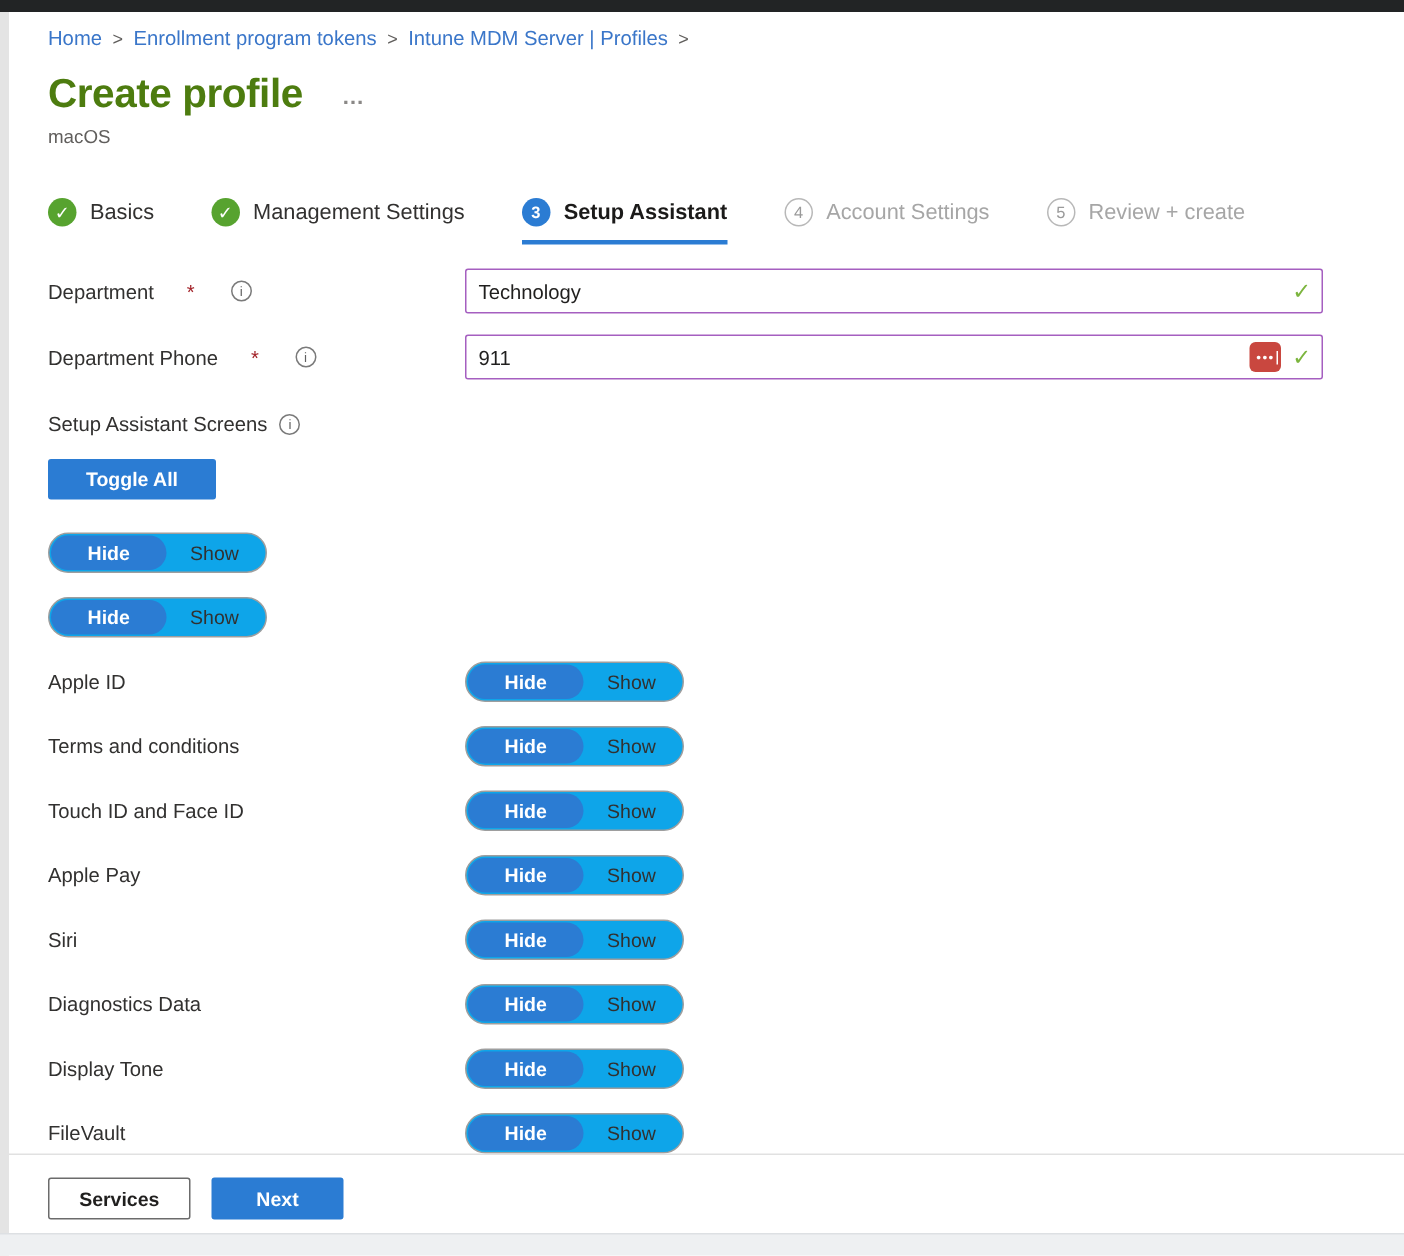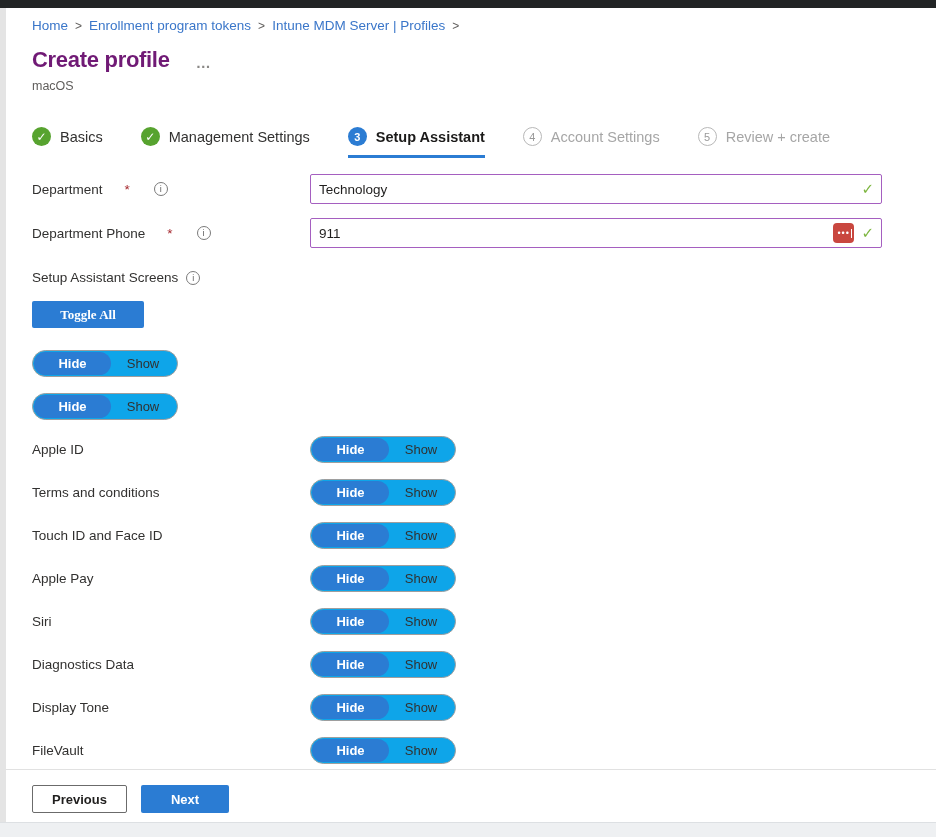--- a/index.html
+++ b/index.html
@@ -13,21 +13,21 @@
   .bottom-strip { position:absolute; bottom:0; left:0; width:936px; height:15px; background:#eef0f2; border-top:1px solid #dde0e3; }
   .content { position:absolute; top:8px; left:6px; width:930px; height:814px; background:#fff; padding:8px 0 0 26px; }
 
   
   .breadcrumb { display:flex; align-items:center; gap:7px; font-size:13.5px; margin-top:2px; }
   .crumb-link { color:#3a76c9; text-decoration:none; cursor:pointer; }
   .crumb-sep { color:#605e5c; font-size:12px; }
 
   
   .title-row { display:flex; align-items:center; margin-top:14px; }
-  .page-title { font-size:22px; font-weight:700; color:#701a75; letter-spacing:-0.3px; }
+  .page-title { font-size:27px; font-weight:700; color:#4d7c0f; letter-spacing:-0.3px; }
   .title-ellipsis { color:#8a8886; font-size:15px; font-weight:700; margin-left:26px; margin-top:4px; letter-spacing:1px; }
   .page-subtitle { font-size:12.5px; color:#605e5c; margin-top:6px; }
 
   
   .steps { display:flex; align-items:center; gap:38px; margin-top:34px; }
   .step { display:flex; align-items:center; gap:9px; padding-bottom:9px; border-bottom:3px solid transparent; cursor:pointer; }
   .step-circle { width:19px; height:19px; border-radius:50%; display:flex; align-items:center; justify-content:center; font-size:11px; flex:0 0 auto; }
   .step.complete .step-circle { background:#57a32f; color:#fff; font-size:12px; font-weight:700; }
   .step.active .step-circle { background:#2b7cd3; color:#fff; font-weight:700; }
   .step.upcoming .step-circle { background:#fff; border:1px solid #b8b8b8; color:#9a9a9a; }
@@ -49,21 +49,21 @@
   .valid-check { color:#7cb53e; font-size:15px; font-weight:700; }
   .autofill-icon { width:21px; height:20px; background:#c9473f; border-radius:4px; display:flex; align-items:center; justify-content:center; }
   .autofill-dots { color:#fff; font-size:9px; letter-spacing:1px; line-height:1; padding-left:2px; }
   .autofill-bar { width:1.5px; height:9px; background:#fff; margin-left:1px; }
 
   .section-label-row { display:flex; align-items:center; gap:5px; font-size:13.5px; color:#323130; margin-top:22px; }
 
   .btn { border:none; border-radius:2px; font-size:13px; font-weight:700; cursor:pointer;
     display:inline-flex; align-items:center; justify-content:center; font-family:inherit; }
   .btn-primary { background:#2b7cd3; color:#fff; }
-  .toggle-all-btn { width:112px; height:27px; margin-top:16px;font-family:Liberation Serif, serif; }
+  .toggle-all-btn { width:112px; height:27px; margin-top:16px; }
 
   
   .toggle-list { margin-top:14px; }
   .toggle-row { display:flex; align-items:center; height:43px; }
   .toggle-row-label { width:278px; font-size:13.5px; color:#323130; }
   .pill { position:relative; width:146px; height:27px; border:1px solid #9e9e9e; border-radius:14px; background:#0ea5e9; display:flex; cursor:pointer; }
   .pill-hide { position:absolute; left:1px; top:1px; width:77px; height:23px; background:#2b7cd3; border-radius:12px;
     color:#fff; font-size:13px; font-weight:600; display:flex; align-items:center; justify-content:center; }
   .pill-show { position:absolute; left:78px; top:1px; width:64px; height:23px; color:#323130; font-size:13px;
     display:flex; align-items:center; justify-content:center; }
@@ -244,17 +244,17 @@
           <span class="pill-show">Show</span>
         </div>
       </div>
 
     </div>
   </div>
 </div>
 
 <div class="footer-divider"></div>
 <div class="footer">
-  <button class="btn btn-outline prev-btn">Previous</button>
+  <button class="btn btn-outline prev-btn">Services</button>
   <button class="btn btn-primary next-btn">Next</button>
 </div>
 
 <div class="bottom-strip"></div>
 
 </body></html>

